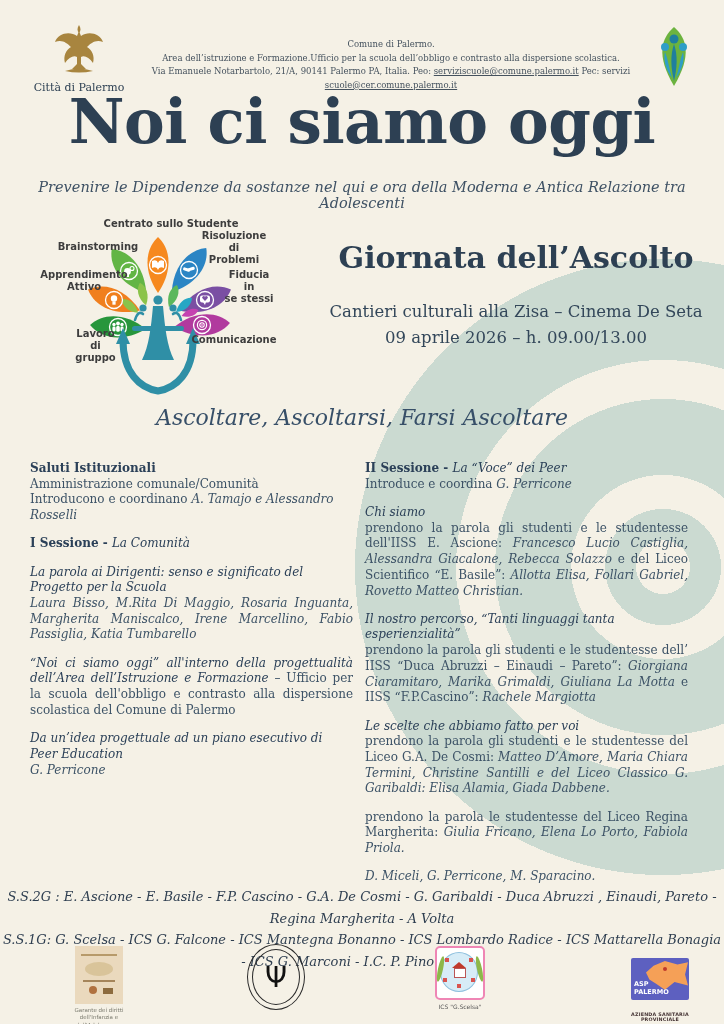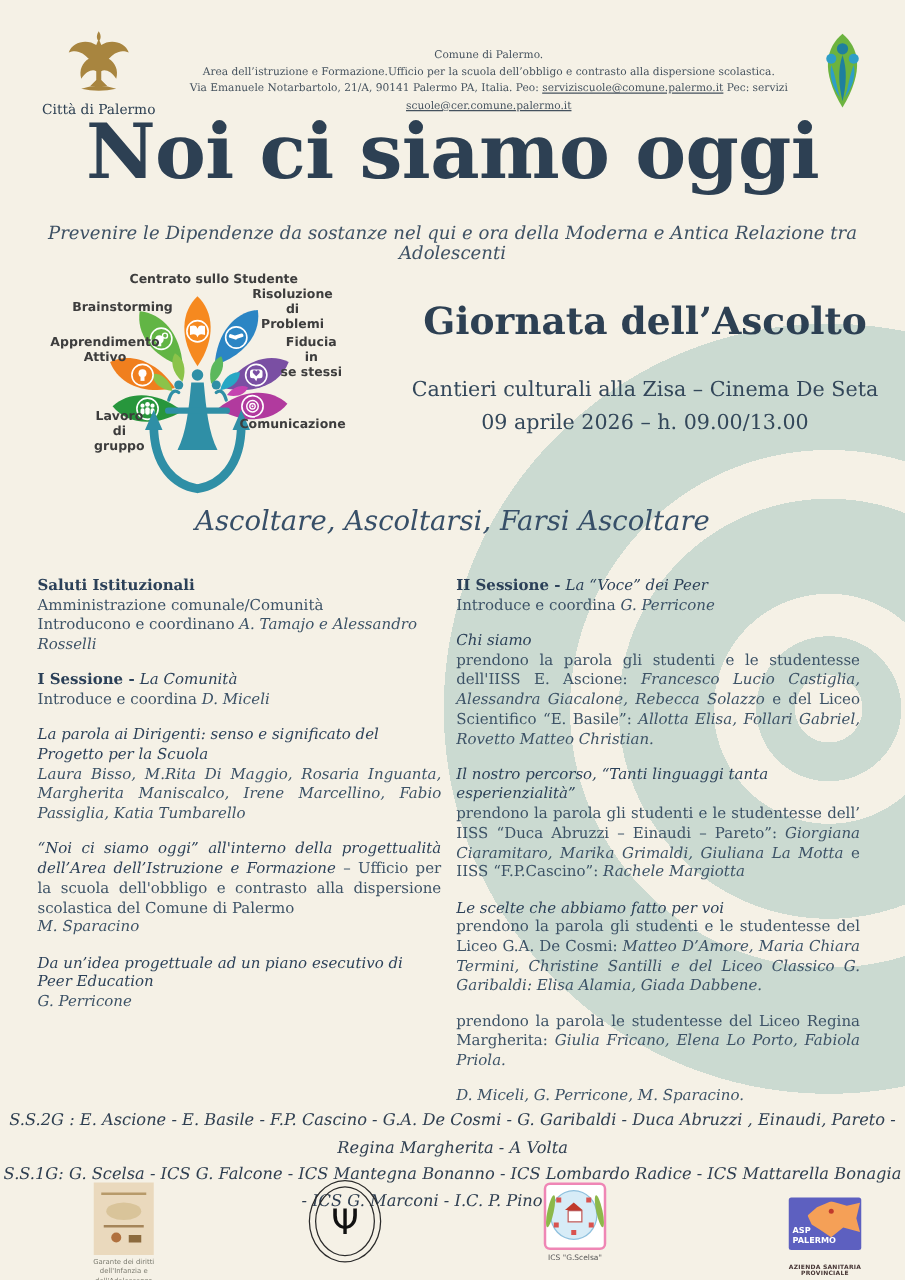--- a/index.html
+++ b/index.html
@@ -236,29 +236,27 @@
 
   <div class="program">
     <div class="pcol">
         <div class="pblock">
           <p class="pline"><span class="seg-b">Saluti Istituzionali</span></p>
           <p class="pline"><span class="seg-r">Amministrazione comunale/Comunità</span></p>
           <p class="pline"><span class="seg-r">Introducono e coordinano </span><span class="seg-i">A. Tamajo e Alessandro Rosselli</span></p>
         </div>
         <div class="pblock">
           <p class="pline"><span class="seg-b">I Sessione - </span><span class="seg-bi">La Comunità</span></p>
-          <p class="pline"><span class="seg-r">Introduce e coordina </span><span class="seg-i">D. Miceli</span></p>
         </div>
         <div class="pblock">
           <p class="pline"><span class="seg-bi">La parola ai Dirigenti: senso e significato del Progetto per la Scuola</span></p>
           <p class="pline just"><span class="seg-i">Laura Bisso, M.Rita Di Maggio, Rosaria Inguanta, Margherita Maniscalco, Irene Marcellino, Fabio Passiglia, Katia Tumbarello</span></p>
         </div>
         <div class="pblock">
           <p class="pline just"><span class="seg-bi">“Noi ci siamo oggi” all'interno della progettualità dell’Area dell’Istruzione e Formazione</span><span class="seg-r"> – Ufficio per la scuola dell'obbligo e contrasto alla dispersione scolastica del Comune di Palermo</span></p>
-          <p class="pline"><span class="seg-i">M. Sparacino</span></p>
         </div>
         <div class="pblock">
           <p class="pline"><span class="seg-bi">Da un’idea progettuale ad un piano esecutivo di Peer Education</span></p>
           <p class="pline"><span class="seg-i">G. Perricone</span></p>
         </div>
       </div>
     <div class="pcol">
         <div class="pblock">
           <p class="pline"><span class="seg-b">II Sessione - </span><span class="seg-bi">La “Voce” dei Peer</span></p>
           <p class="pline"><span class="seg-r">Introduce e coordina </span><span class="seg-i">G. Perricone</span></p>

